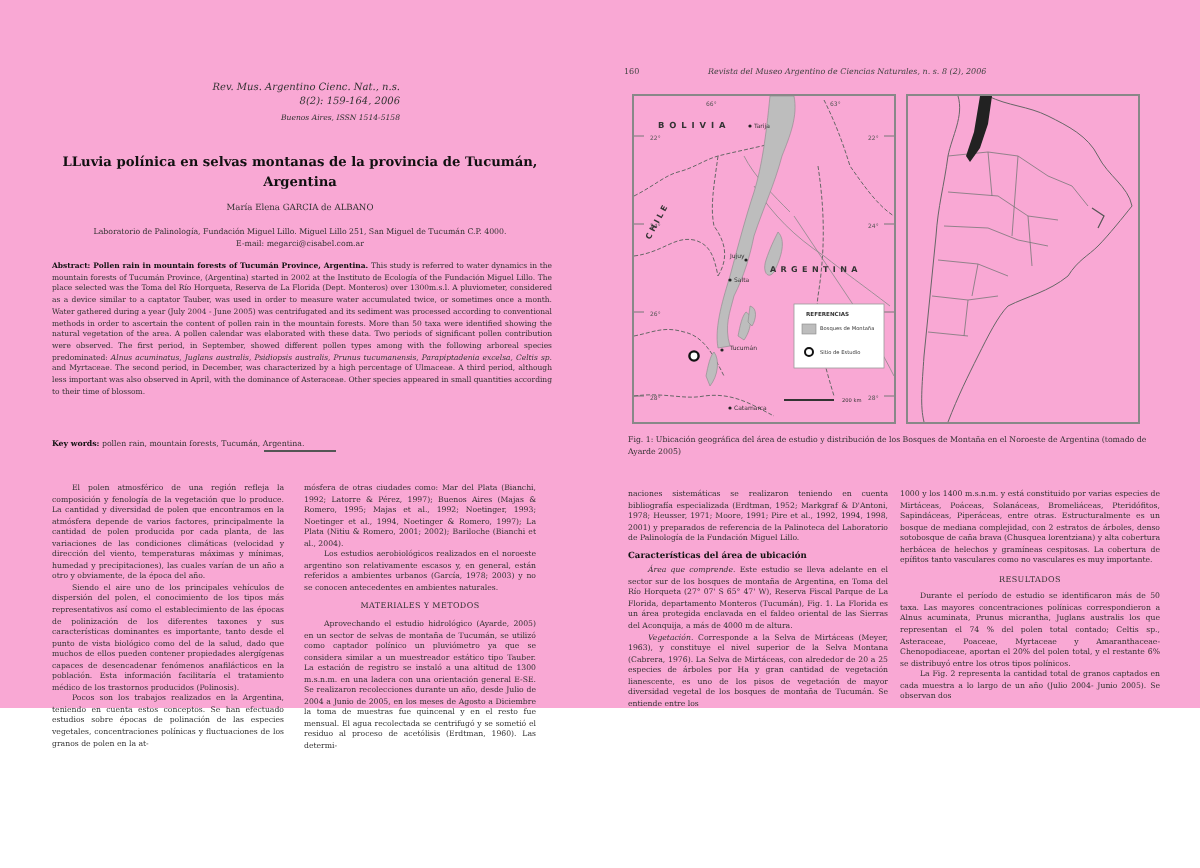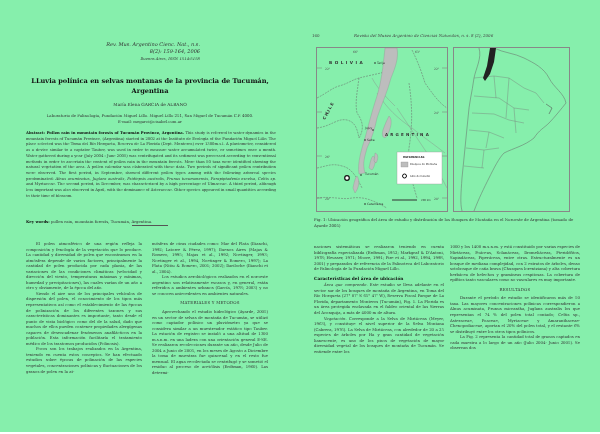--- a/index.html
+++ b/index.html
@@ -1,18 +1,18 @@
 <!DOCTYPE html>
 <html><head>
 <meta charset="utf-8">
 <style>
   html, body { margin:0; padding:0; background:#ffffff; }
   body { width:600px; height:434px; position:relative; overflow:hidden;
          font-family:"DejaVu Serif", "Liberation Serif", serif; color:#222; }
-  .page { position:absolute; top:0; height:432px; background:#86efac; }
+  .page { position:absolute; top:0; height:354px; background:#f9a8d4; }
   #left { left:0; width:300px; }
   #right { left:300px; width:300px; }
   .abs { position:absolute; }
   .cite { right:100px; top:41px; text-align:right; font-style:italic; font-size:5px; line-height:7px; color:#333; }
   .cite .small { font-size:3.8px; }
   .title { left:30px; width:240px; top:76px; text-align:center; font-weight:bold; font-size:6.6px; line-height:10px; color:#111; }
   .author { left:30px; width:240px; top:102px; text-align:center; font-size:4.3px; color:#333; }
   .affil { left:20px; width:260px; top:113px; text-align:center; font-size:3.9px; line-height:6px; color:#333; }
   .abstract { left:26px; width:250px; top:130px; text-align:justify; font-size:3.75px; line-height:5.7px; color:#333; }
   .abstract b { color:#111; }

